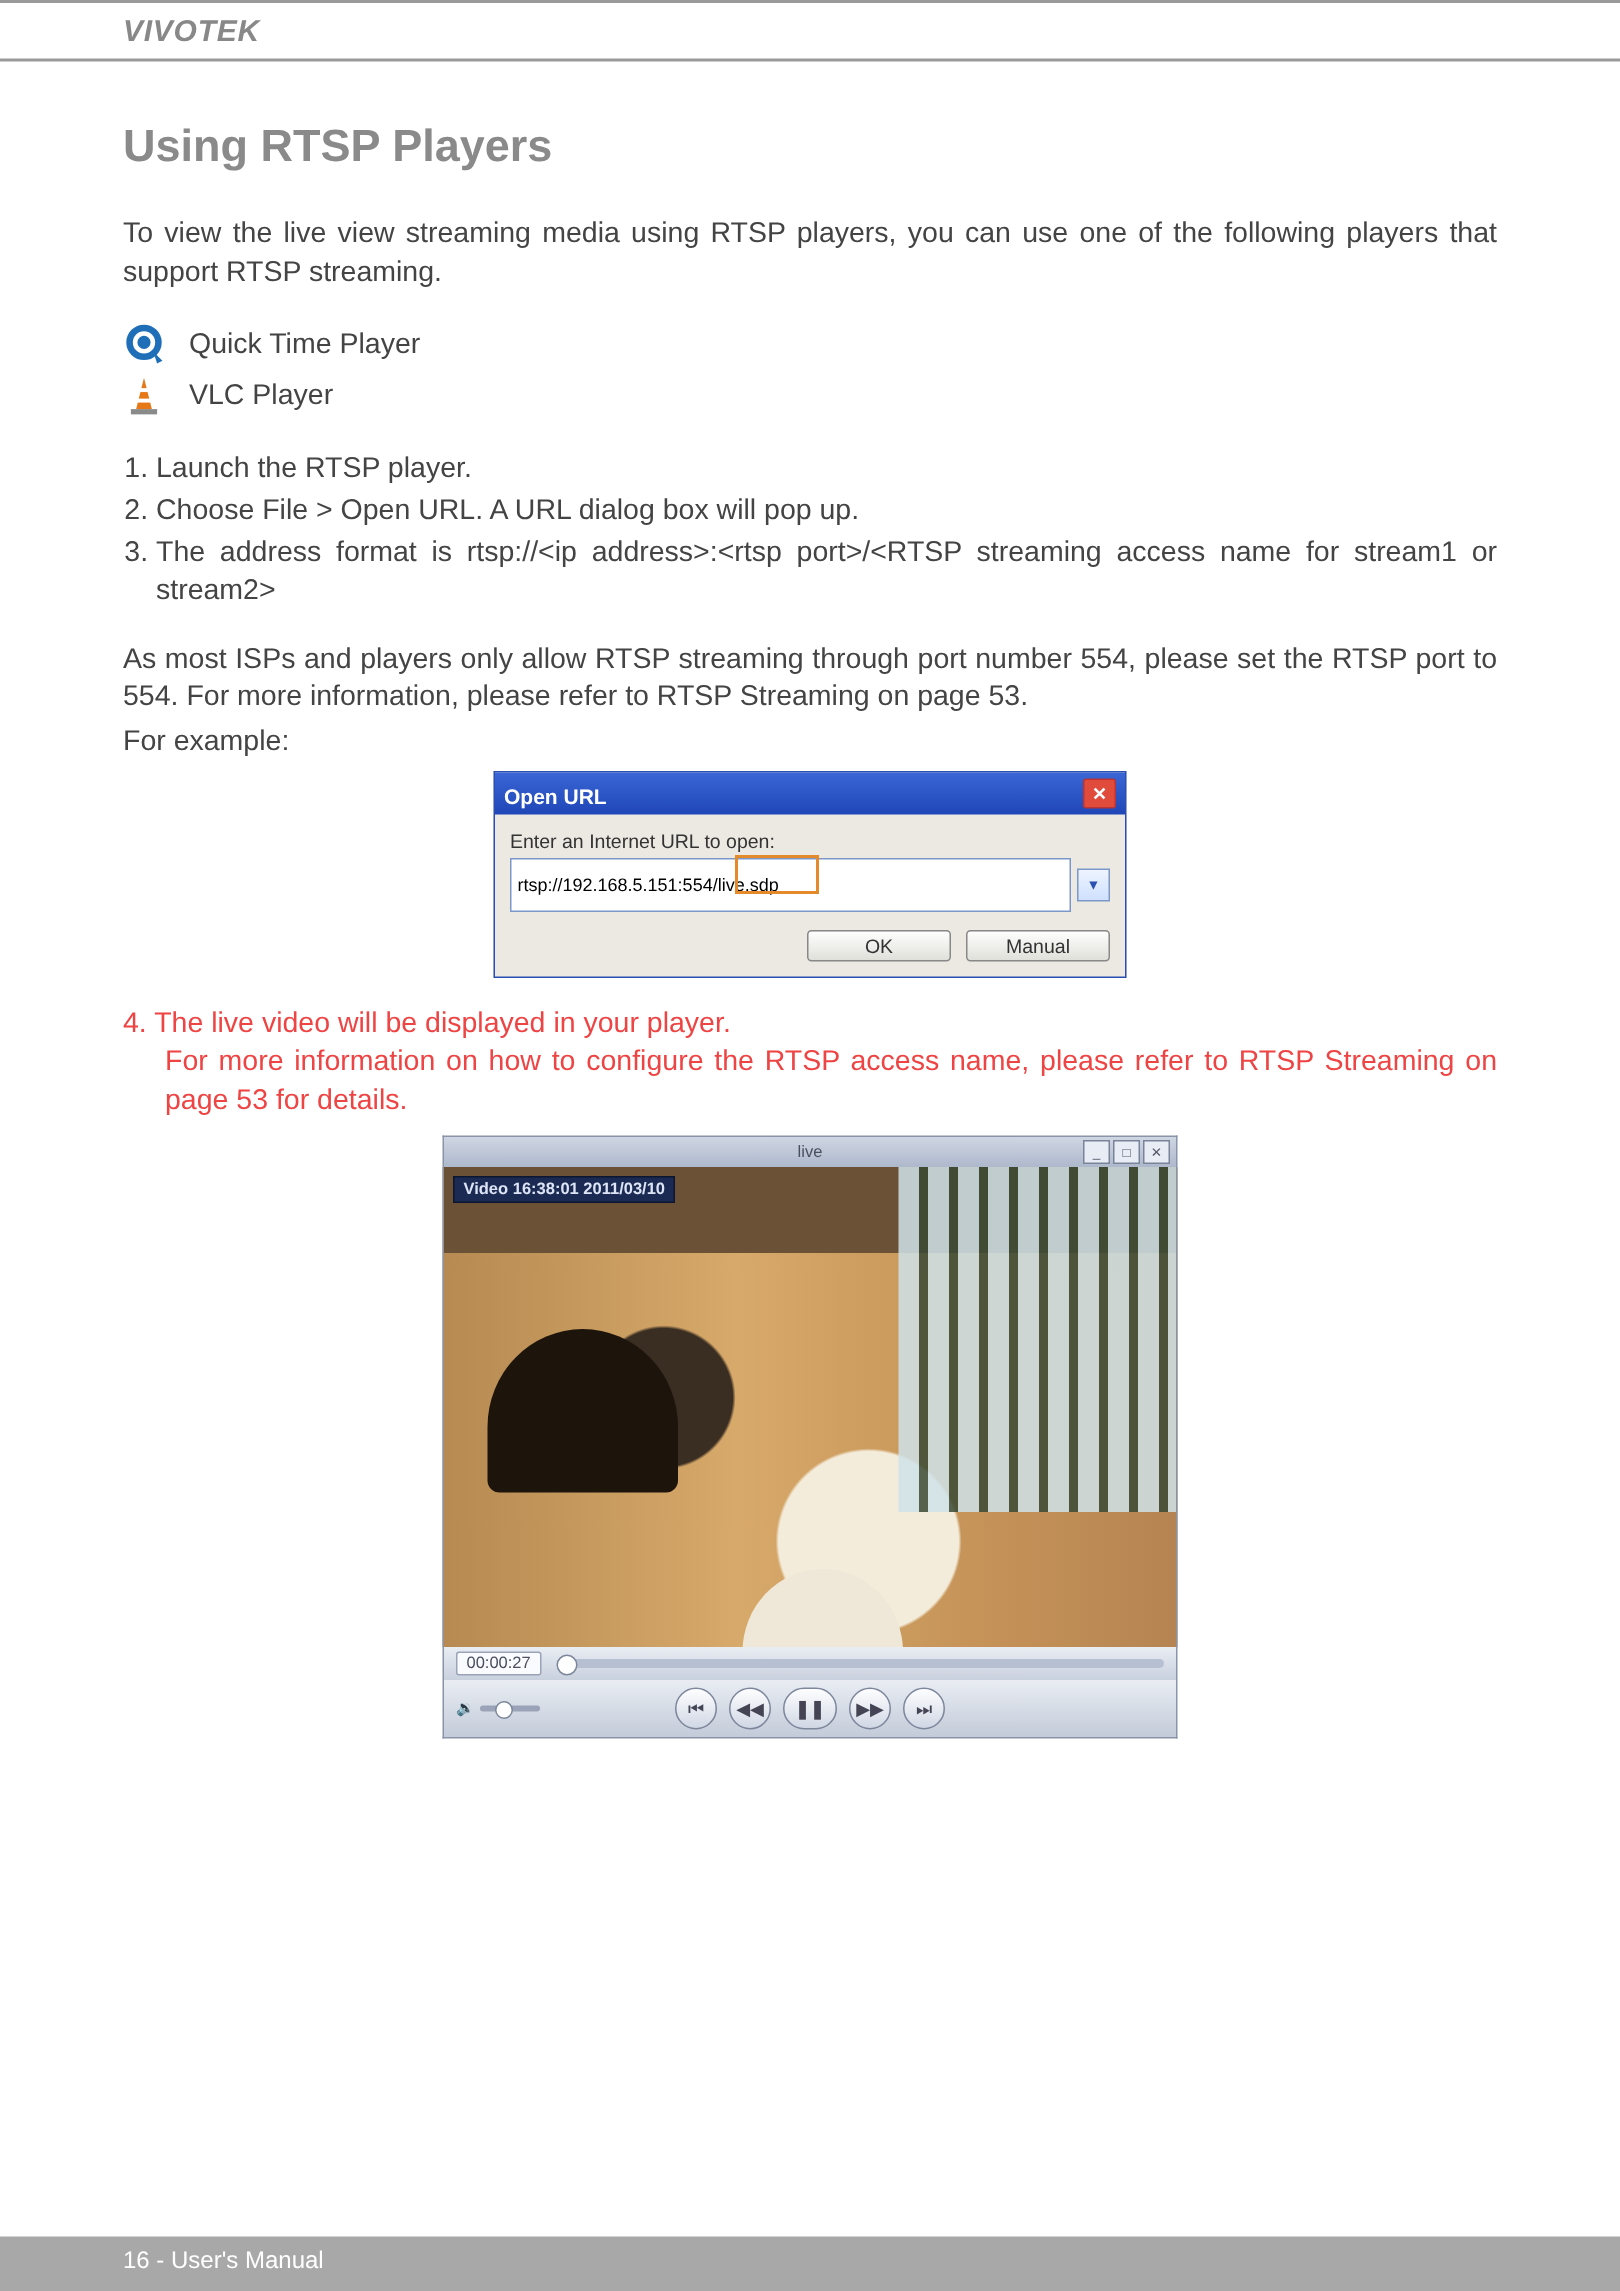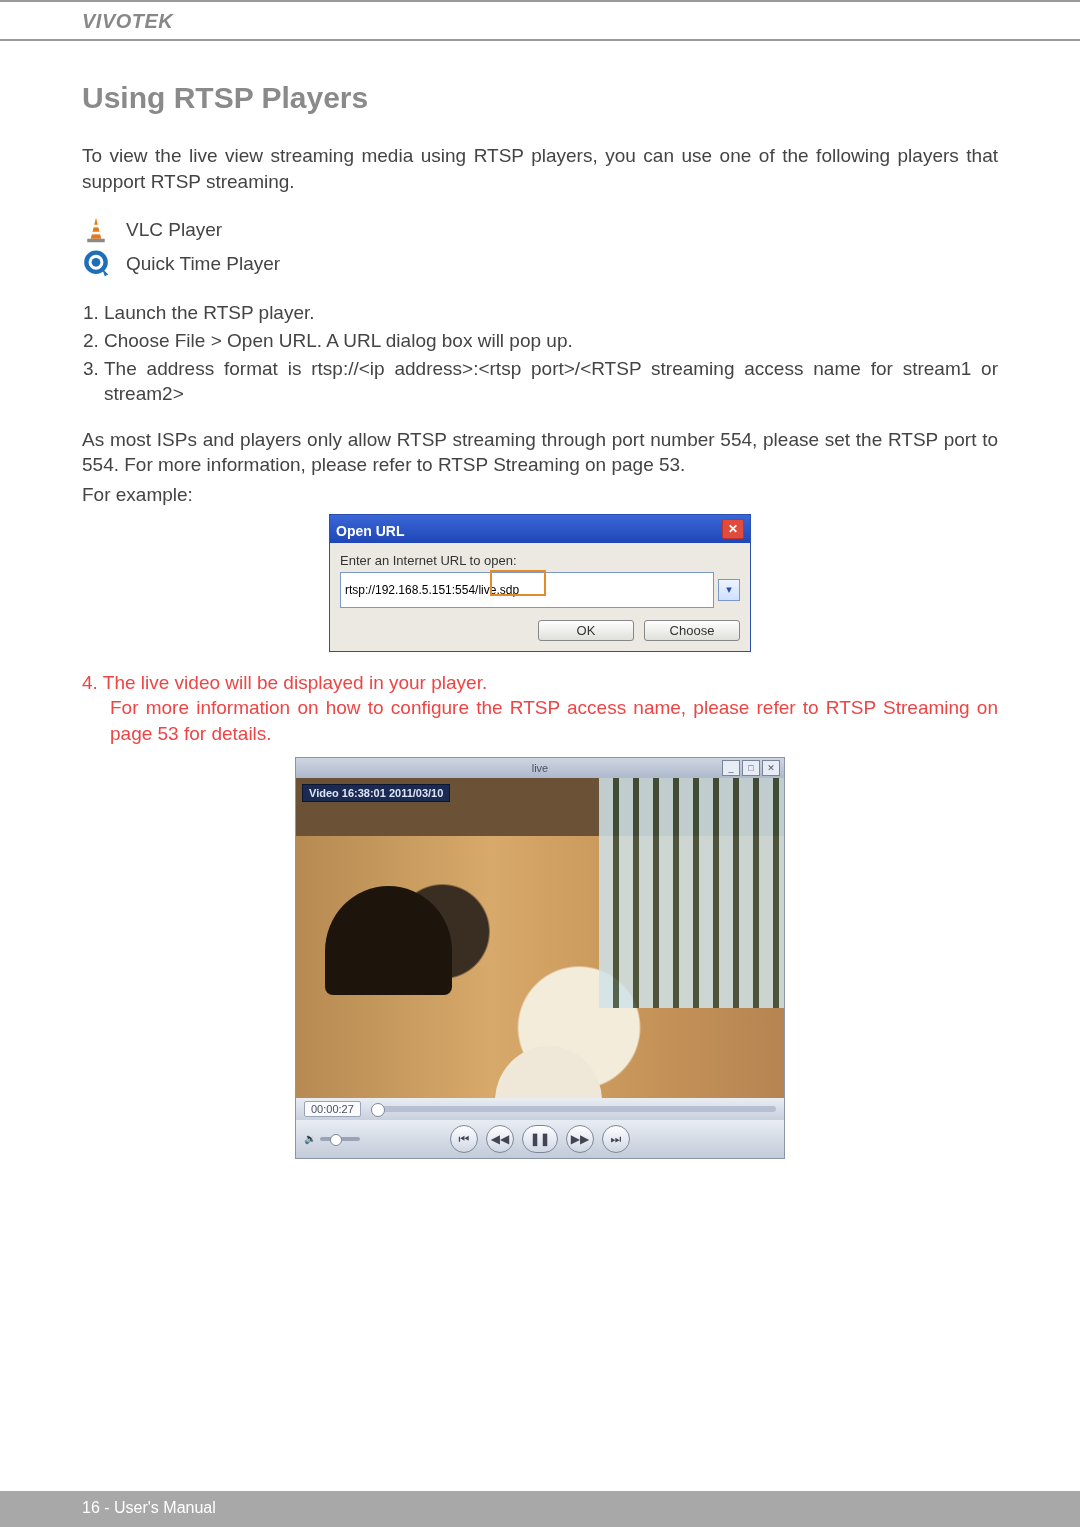--- a/index.html
+++ b/index.html
@@ -263,40 +263,40 @@
 </div>
 
 <div class="page">
 
   <h1 class="section-title">Using RTSP Players</h1>
 
   <p class="intro">To view the live view streaming media using RTSP players, you can use one of the following players that support RTSP streaming.</p>
 
   <div class="player-list">
     <div class="player-row">
+      <span class="icon qt-icon">
+        <svg viewBox="0 0 32 32">
+            <circle cx="16" cy="14" r="11" fill="none" stroke="#1e6fb8" stroke-width="5"></circle>
+            <circle cx="16" cy="14" r="5" fill="#1e6fb8"></circle>
+            <polygon points="23,21 30,28 26,30" fill="#1e6fb8"></polygon>
+          </svg>
+      </span>
+      <span class="label">Quick Time Player</span>
+    </div>
+    <div class="player-row">
       <span class="icon vlc-icon">
         <svg viewBox="0 0 32 32">
             <polygon points="16,2 22,26 10,26" fill="#e77817"></polygon>
             <rect x="12" y="10" width="8" height="3" fill="#fff"></rect>
             <rect x="11" y="18" width="10" height="3" fill="#fff"></rect>
             <rect x="6" y="26" width="20" height="4" fill="#8a8a8a"></rect>
           </svg>
       </span>
       <span class="label">VLC Player</span>
     </div>
-    <div class="player-row">
-      <span class="icon qt-icon">
-        <svg viewBox="0 0 32 32">
-            <circle cx="16" cy="14" r="11" fill="none" stroke="#1e6fb8" stroke-width="5"></circle>
-            <circle cx="16" cy="14" r="5" fill="#1e6fb8"></circle>
-            <polygon points="23,21 30,28 26,30" fill="#1e6fb8"></polygon>
-          </svg>
-      </span>
-      <span class="label">Quick Time Player</span>
-    </div>
   </div>
 
   <ol class="steps">
     <li>Launch the RTSP player.</li>
     <li>Choose File &gt; Open URL. A URL dialog box will pop up.</li>
     <li>The address format is rtsp://&lt;ip address&gt;:&lt;rtsp port&gt;/&lt;RTSP streaming access name for stream1 or stream2&gt;</li>
   </ol>
 
   <p class="note">As most ISPs and players only allow RTSP streaming through port number 554, please set the RTSP port to 554. For more information, please refer to RTSP Streaming on page 53.</p>
   <p class="note">For example:</p>
@@ -310,21 +310,21 @@
       <div class="body">
         <div>Enter an Internet URL to open:</div>
         <div class="url-row" style="position:relative;">
           <input type="text" value="rtsp://192.168.5.151:554/live.sdp" style="">
           <div class="dd">▾</div>
           <div class="highlight-box" style="left:150px;top:-2px;width:52px;height:22px;"></div>
         </div>
       </div>
       <div class="buttons">
         <div class="win-btn">OK</div>
-        <div class="win-btn">Choose</div>
+        <div class="win-btn">Manual</div>
       </div>
     </div>
   </div>
 
   <div class="step4">
     <span>4. The live video will be displayed in your player.</span>
     <span class="sub">For more information on how to configure the RTSP access name, please refer to RTSP Streaming on page 53 for details.</span>
   </div>
 
   <div class="qt-wrap">

